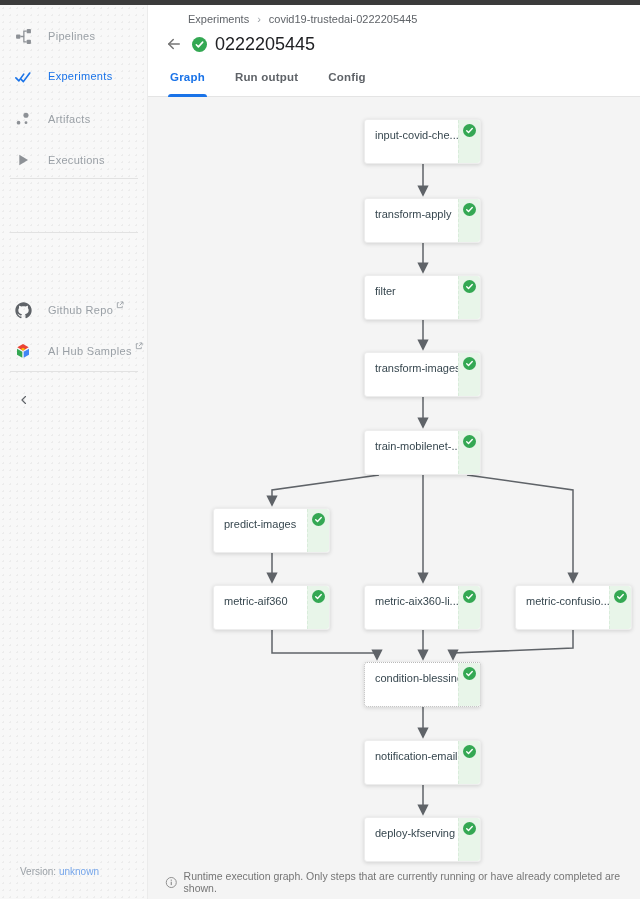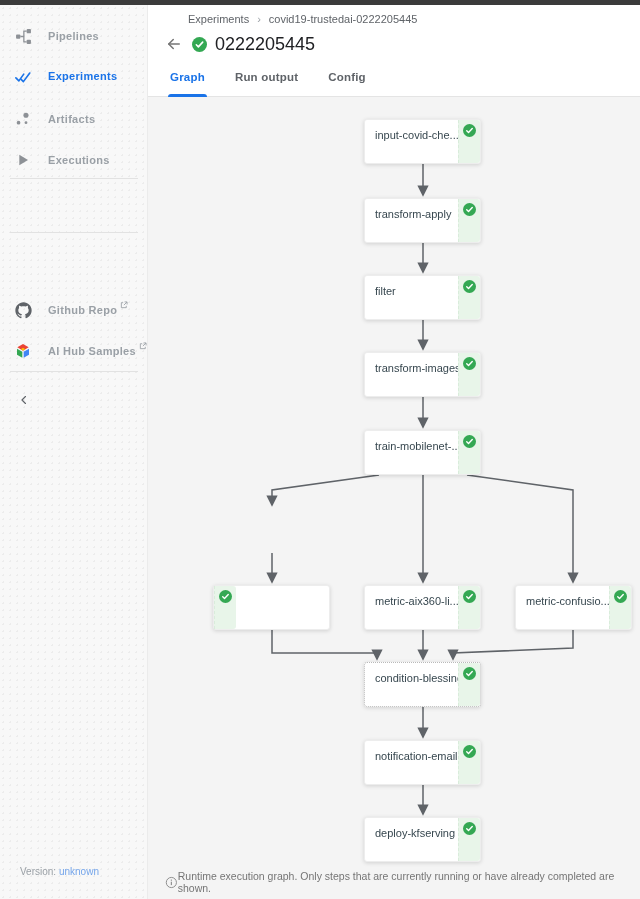--- a/index.html
+++ b/index.html
@@ -18,21 +18,21 @@
     background-image:radial-gradient(#ececec 1px, transparent 1px);
     background-size:7px 7px;
     border-right:1px solid #ebebeb;
   }
   .nav-item {
     position:absolute; left:0; width:148px; height:30px;
     display:flex; align-items:center; cursor:pointer;
   }
   .nav-item .nav-icon { width:18px; height:18px; margin-left:14px; display:flex; align-items:center; justify-content:center; }
   .nav-item .nav-label {
-    margin-left:16px; font-size:11px; font-weight:bold; letter-spacing:.3px; color:#9aa0a6;
+    margin-left:16px; font-size:11px; font-weight:normal; letter-spacing:.3px; color:#9aa0a6;
   }
   .nav-item.active .nav-label { color:#1a73e8; }
   .ext-sup { margin-left:3px; position:relative; top:-5px; }
   .divider { position:absolute; left:10px; width:128px; height:0; border-top:1px solid #e2e2e2; }
   .collapse-btn { position:absolute; left:12px; width:24px; height:24px; display:flex; align-items:center; justify-content:center; cursor:pointer; }
   .version-line { position:absolute; left:20px; top:861px; font-size:10px; color:#9aa0a6; }
   .version-line a, .report-line a { color:#74a5ea; text-decoration:none; }
   .report-line { position:absolute; left:20px; top:883px; font-size:15px;margin-top:26px; }
 
   
@@ -68,21 +68,21 @@
     flex:1; padding:9px 4px 0 10px; font-size:11px; color:#37474f;
     white-space:nowrap; overflow:hidden;
   }
   .node-strip {
     width:22px; background:#e8f5e9; border-left:1px dashed #d9ecdb;
     border-radius:0 3px 3px 0; display:flex; justify-content:center;
   }
   .node-strip svg { margin-top:4px; }
 
   .runtime-note {
-    position:absolute; left:17px; bottom:5px; display:flex; align-items:center; 
+    position:absolute; left:17px; bottom:5px; display:flex; align-items:center; gap:6px;
     font-size:10.5px; color:#757575;
   }
 </style>
 </head>
 <body>
 
 <div class="topbar"></div>
 
 <div class="sidebar">
 
@@ -284,22 +284,32 @@
     <div class="node" style="left:216px;top:333px">
       <span class="node-label">train-mobilenet-...</span>
       <span class="node-strip">
           <svg width="13" height="13" viewBox="0 0 16 16">
             <circle cx="8" cy="8" r="8" fill="#34a853"></circle>
             <path d="M4.6 8.3l2.2 2.2 4.6-5" stroke="#fff" stroke-width="1.7" fill="none" stroke-linecap="round" stroke-linejoin="round"></path>
           </svg>
         </span>
     </div>
 
+    <div class="node" style="left:65px;top:411px">
+      <span class="node-label">predict-images</span>
+      <span class="node-strip">
+          <svg width="13" height="13" viewBox="0 0 16 16">
+            <circle cx="8" cy="8" r="8" fill="#34a853"></circle>
+            <path d="M4.6 8.3l2.2 2.2 4.6-5" stroke="#fff" stroke-width="1.7" fill="none" stroke-linecap="round" stroke-linejoin="round"></path>
+          </svg>
+        </span>
+    </div>
 
     <div class="node" style="left:65px;top:488px">
+      <span class="node-label">metric-aif360</span>
       <span class="node-strip">
           <svg width="13" height="13" viewBox="0 0 16 16">
             <circle cx="8" cy="8" r="8" fill="#34a853"></circle>
             <path d="M4.6 8.3l2.2 2.2 4.6-5" stroke="#fff" stroke-width="1.7" fill="none" stroke-linecap="round" stroke-linejoin="round"></path>
           </svg>
         </span>
     </div>
 
     <div class="node" style="left:216px;top:488px">
       <span class="node-label">metric-aix360-li...</span>

